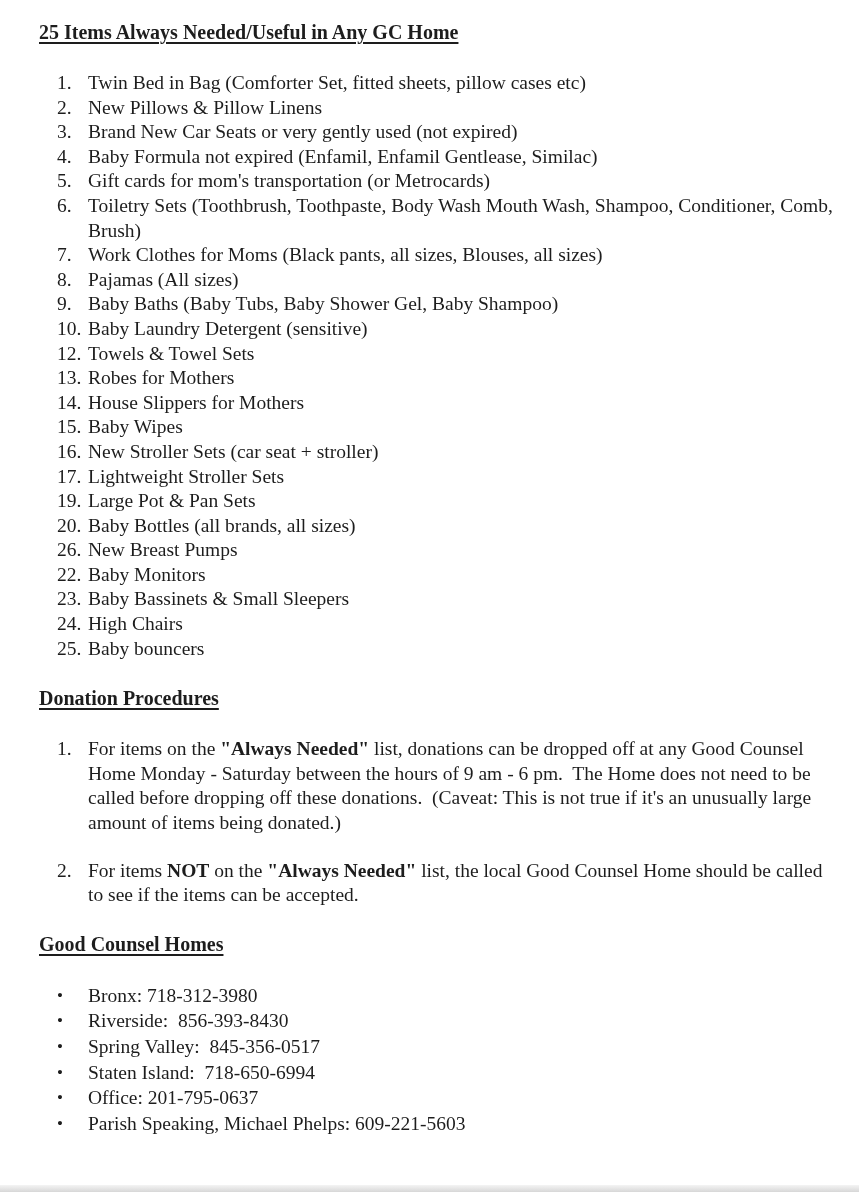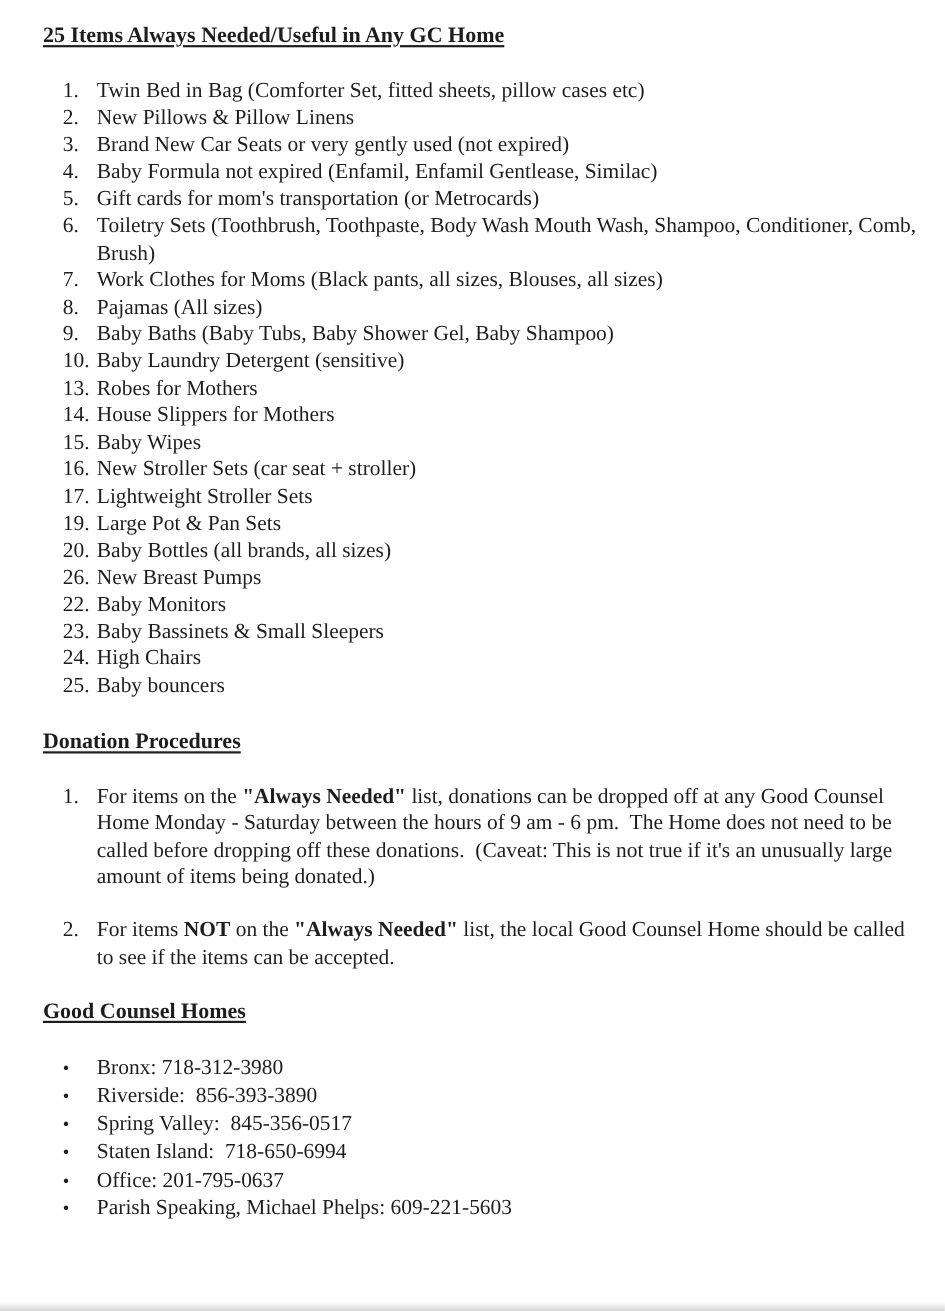--- a/index.html
+++ b/index.html
@@ -116,20 +116,24 @@
       </li>
       <li class="row">
         <span class="marker">9.</span>
         <span class="text">Baby Baths (Baby Tubs, Baby Shower Gel, Baby Shampoo)</span>
       </li>
       <li class="row">
         <span class="marker">10.</span>
         <span class="text">Baby Laundry Detergent (sensitive)</span>
       </li>
       <li class="row">
+        <span class="marker">12.</span>
+        <span class="text">Towels &amp; Towel Sets</span>
+      </li>
+      <li class="row">
         <span class="marker">13.</span>
         <span class="text">Robes for Mothers</span>
       </li>
       <li class="row">
         <span class="marker">14.</span>
         <span class="text">House Slippers for Mothers</span>
       </li>
       <li class="row">
         <span class="marker">15.</span>
         <span class="text">Baby Wipes</span>
@@ -187,21 +191,21 @@
 
   <h2 class="heading">Good Counsel Homes</h2>
 
   <ul class="list bullet-list">
       <li class="row">
         <span class="marker">•</span>
         <span class="text">Bronx: 718-312-3980</span>
       </li>
       <li class="row">
         <span class="marker">•</span>
-        <span class="text">Riverside:  856-393-3890</span>
+        <span class="text">Riverside:  856-393-8430</span>
       </li>
       <li class="row">
         <span class="marker">•</span>
         <span class="text">Spring Valley:  845-356-0517</span>
       </li>
       <li class="row">
         <span class="marker">•</span>
         <span class="text">Staten Island:  718-650-6994</span>
       </li>
       <li class="row">

